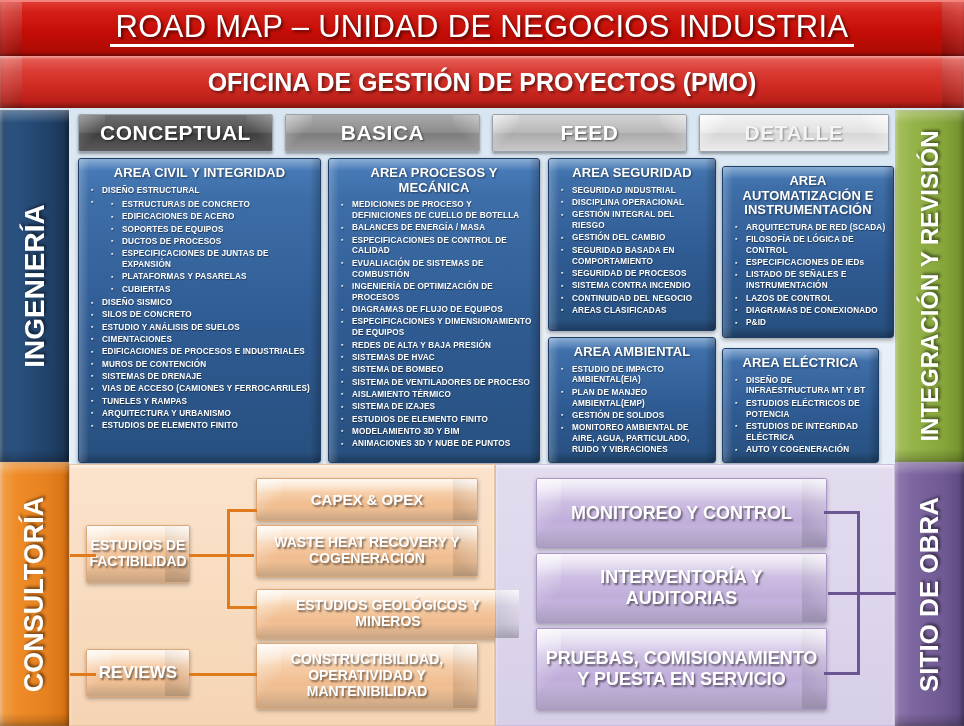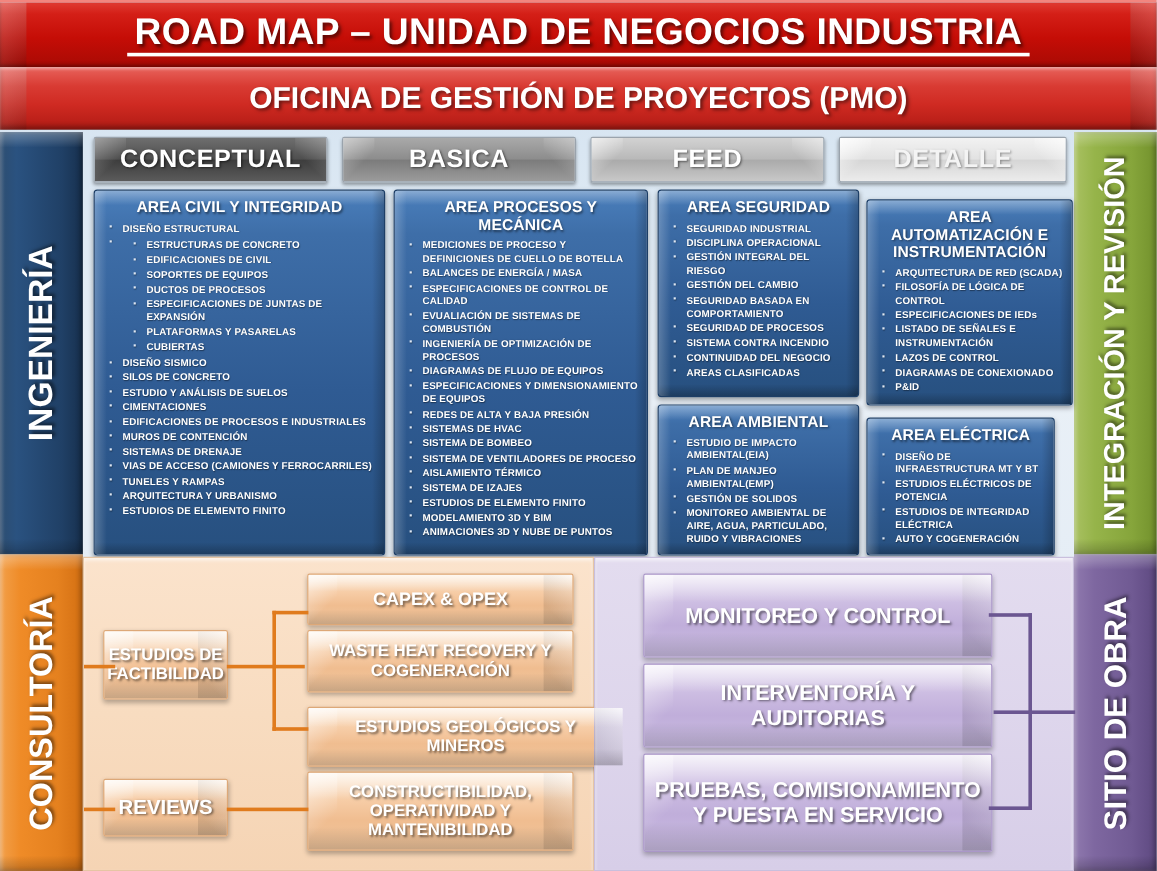--- a/index.html
+++ b/index.html
@@ -6,21 +6,21 @@
   body{width:964px;height:726px;overflow:hidden;font-family:"Liberation Sans",sans-serif;}
   #root{position:relative;width:964px;height:726px;background:linear-gradient(180deg,#cfe0ef 0%,#e9f0f7 45%,#dfe9f3 100%);}
 
   
   .banner{position:absolute;left:0;width:964px;box-sizing:border-box;
           display:flex;align-items:center;justify-content:center;text-align:center;}
   .banner1{top:0;height:56px;
      background:linear-gradient(180deg,#e03b32 0%,#d41f17 18%,#c50d06 55%,#a80a04 100%);
      border-top:2px solid #f2867f;
      box-shadow:inset 0 -2px 3px rgba(0,0,0,.35);}
-  .banner1 .lbl{color:#fff;font-size:31px;font-weight:bold;letter-spacing:.3px;
+  .banner1 .lbl{color:#fff;font-size:31px;font-weight:normal;letter-spacing:.3px;
      text-shadow:2px 2px 3px rgba(0,0,0,.55);border-bottom:3px solid #fff;padding:0 6px 1px 6px;
      line-height:1.05;}
   .banner2{top:56px;height:52px;
      background:linear-gradient(180deg,#e8635c 0%,#d93b33 30%,#cf2a22 60%,#b11b14 100%);
      box-shadow:inset 0 2px 2px rgba(255,255,255,.35),inset 0 -3px 4px rgba(0,0,0,.3);}
   .banner2 .lbl{color:#fff;font-size:25px;font-weight:bold;
      text-shadow:2px 2px 3px rgba(0,0,0,.5);}
   
   .banner1:before,.banner1:after,.banner2:before,.banner2:after{content:"";position:absolute;top:0;
      width:22px;height:100%;}
@@ -188,21 +188,21 @@
     <span class="frameT"></span>
     <span class="frameB"></span>
     <span class="frameL"></span>
     <span class="frameR"></span>
     <h3>AREA CIVIL Y INTEGRIDAD</h3>
     <ul>
       <li>DISEÑO  ESTRUCTURAL</li>
       <li style="list-style:none;padding:0;margin:0;">
         <ul>
           <li>ESTRUCTURAS   DE CONCRETO</li>
-          <li>EDIFICACIONES   DE CIVIL</li>
+          <li>EDIFICACIONES   DE ACERO</li>
           <li>SOPORTES  DE EQUIPOS</li>
           <li>DUCTOS DE PROCESOS</li>
           <li>ESPECIFICACIONES   DE JUNTAS  DE EXPANSIÓN</li>
           <li>PLATAFORMAS   Y PASARELAS</li>
           <li>CUBIERTAS</li>
         </ul>
       </li>
       <li>DISEÑO  SISMICO</li>
       <li>SILOS  DE CONCRETO</li>
       <li>ESTUDIO  Y ANÁLISIS   DE SUELOS</li>

